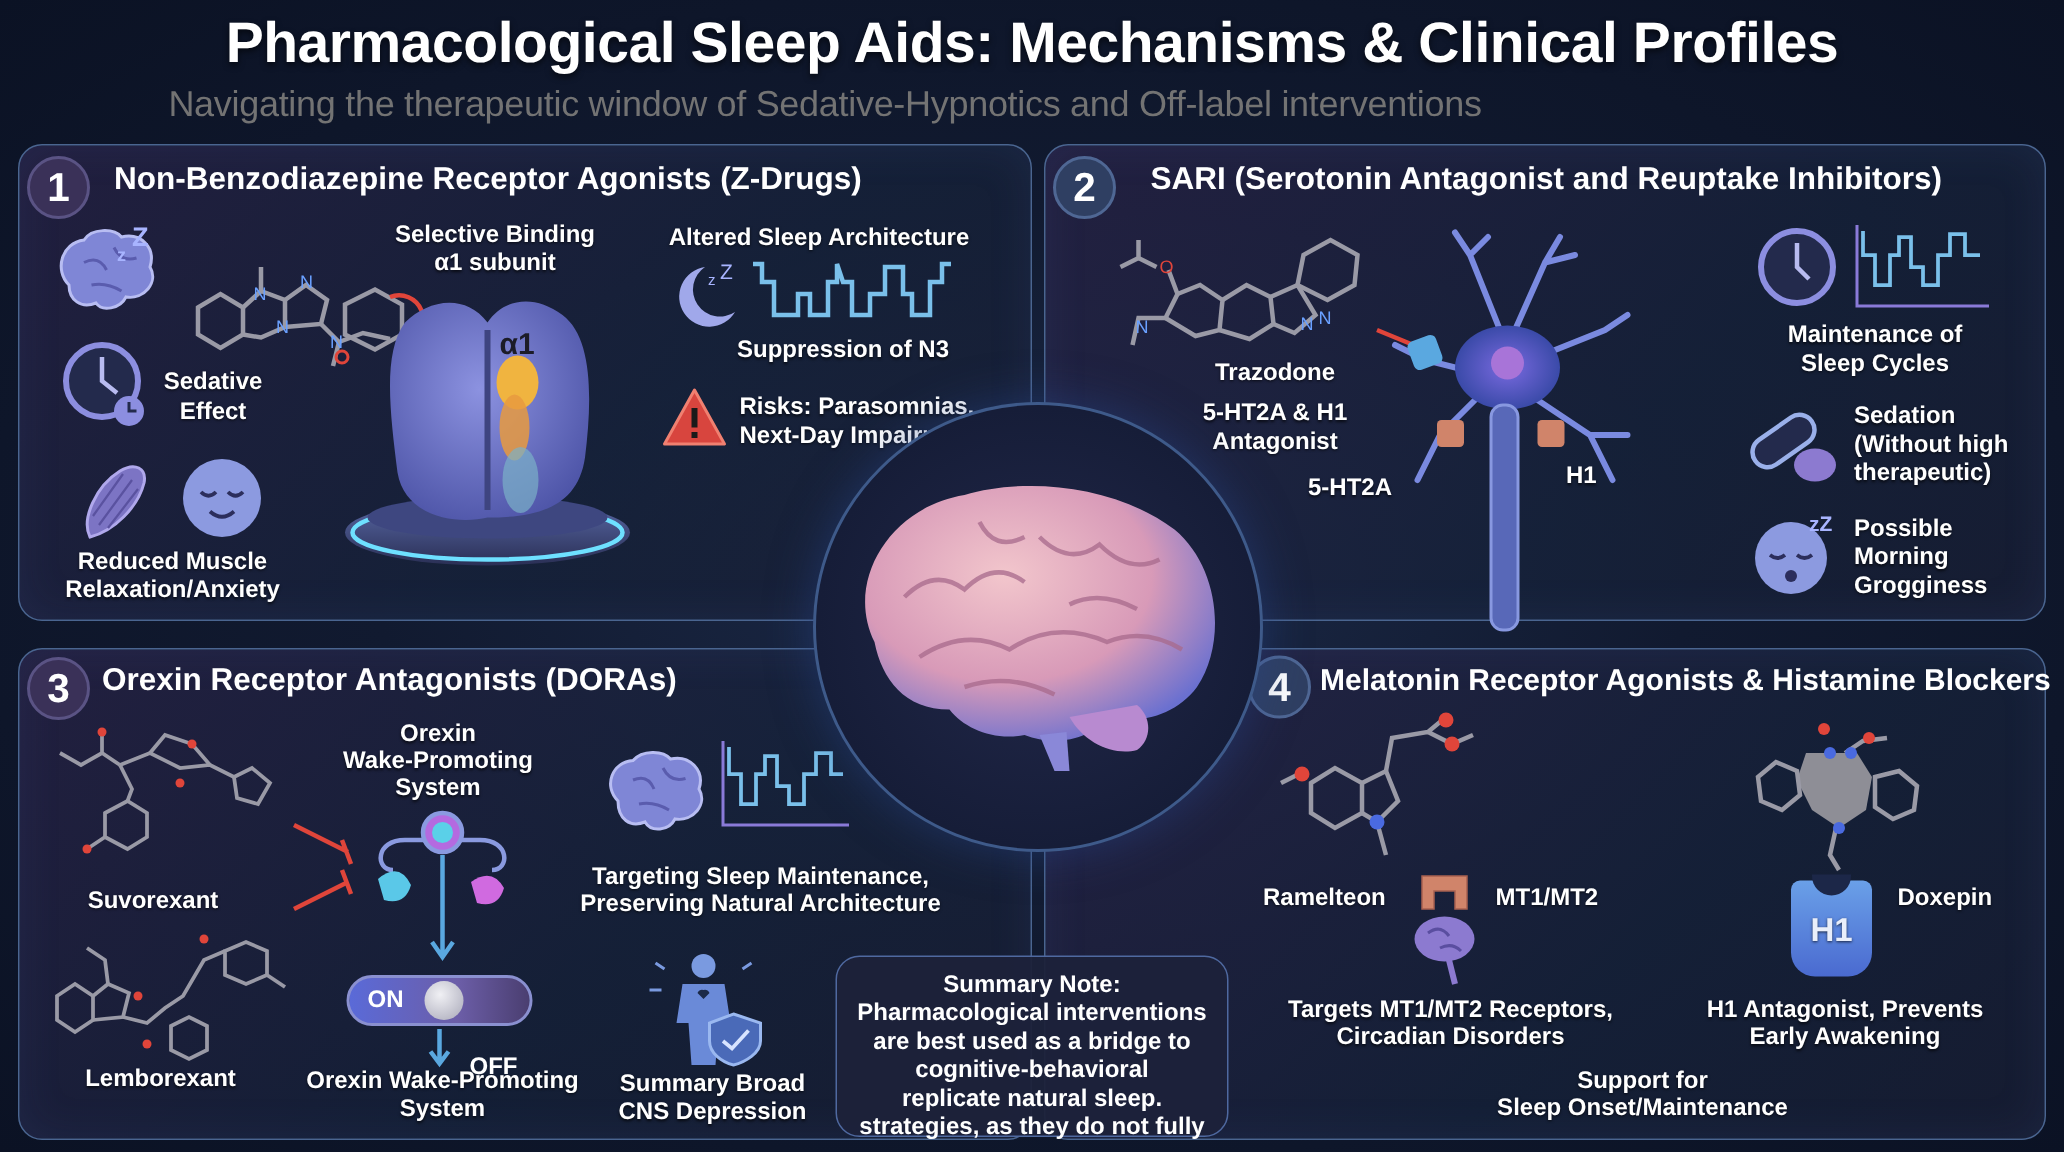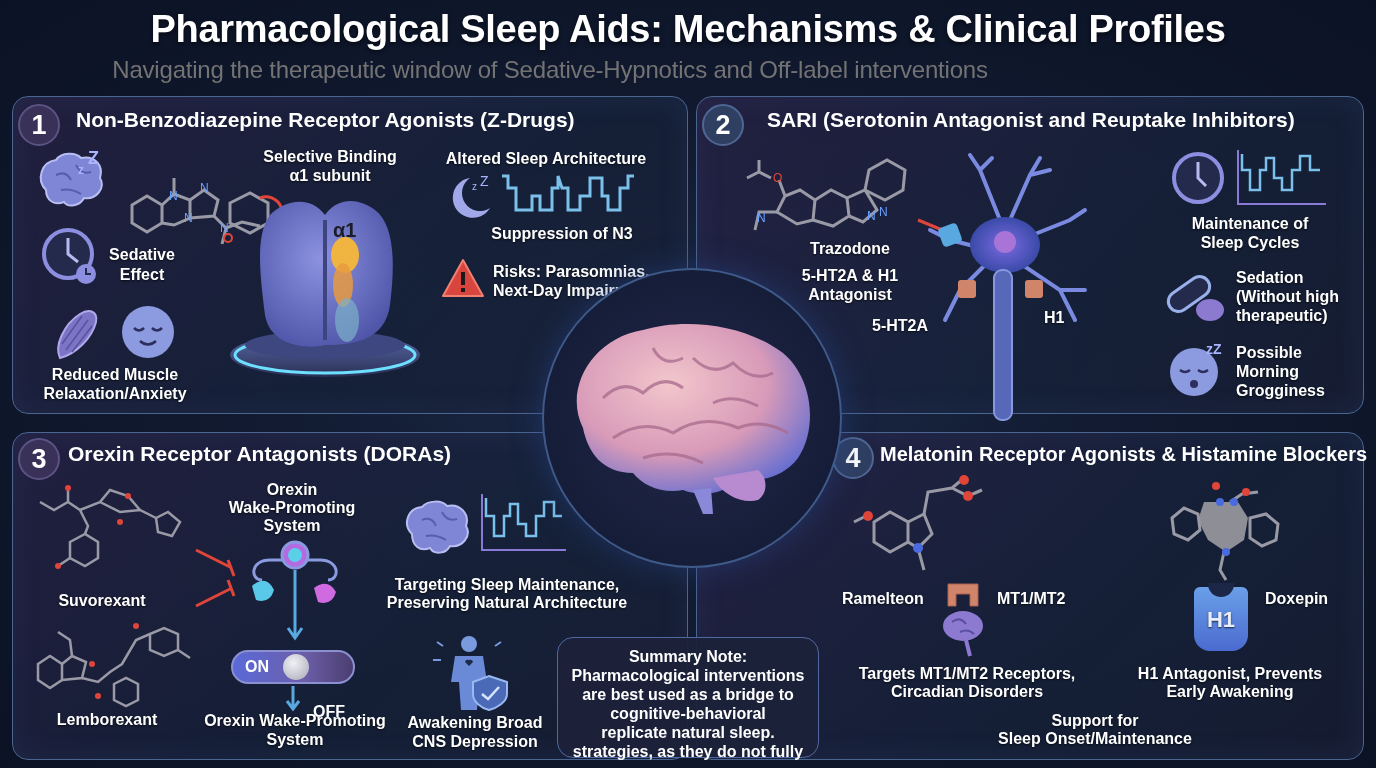--- a/index.html
+++ b/index.html
@@ -304,21 +304,21 @@
 <div class="lbl" style="left:372px;top:593px;width:270px;">Preserving Natural Architecture</div>
 
 <svg style="left:433px;top:632px;" width="80" height="80" viewBox="0 0 80 80">
   <circle cx="36" cy="12" r="8" fill="#7a9ae0"></circle>
   <path d="M22 24 L50 24 L54 50 L46 50 L44 78 L28 78 L26 50 L18 50Z" fill="#6a8ad8"></path>
   <path d="M36 34 l-4 -4 a3 3 0 0 1 4 -2 a3 3 0 0 1 4 2 z" fill="#1c2a48"></path>
   <path d="M56 44 L74 50 L74 62 C74 70 64 76 56 78 C48 76 40 70 40 62 L40 50 Z" fill="#4a6ab8" stroke="#9ab8f0" stroke-width="2"></path>
   <path d="M49 62 L55 67 L66 55" stroke="#d8e4ff" stroke-width="2.5" fill="none"></path>
   <path d="M10 14 L4 10 M8 28 L0 28 M62 14 L68 10" stroke="#7a9ae0" stroke-width="2"></path>
 </svg>
-<div class="lbl" style="left:405px;top:713px;width:140px;">Awakening Broad</div>
+<div class="lbl" style="left:405px;top:713px;width:140px;">Summary Broad</div>
 <div class="lbl" style="left:405px;top:732px;width:140px;">CNS Depression</div>
 
 <div id="p4" class="panel"></div>
 <div class="badge" style="left:832px;top:437px;background:#2f3f62;border-color:#4f6794;">4</div>
 <div class="ptitle" style="left:880px;top:443px;font-size:20px;">Melatonin Receptor Agonists &amp; Histamine Blockers</div>
 
 <svg style="left:852px;top:478px;" width="170" height="110" viewBox="0 0 170 110">
   <g stroke="#9a9aa6" stroke-width="3" fill="none">
     <path d="M2 44 L14 38"></path>
     <polygon points="22,44 38,34 56,44 56,64 38,74 22,64"></polygon>

